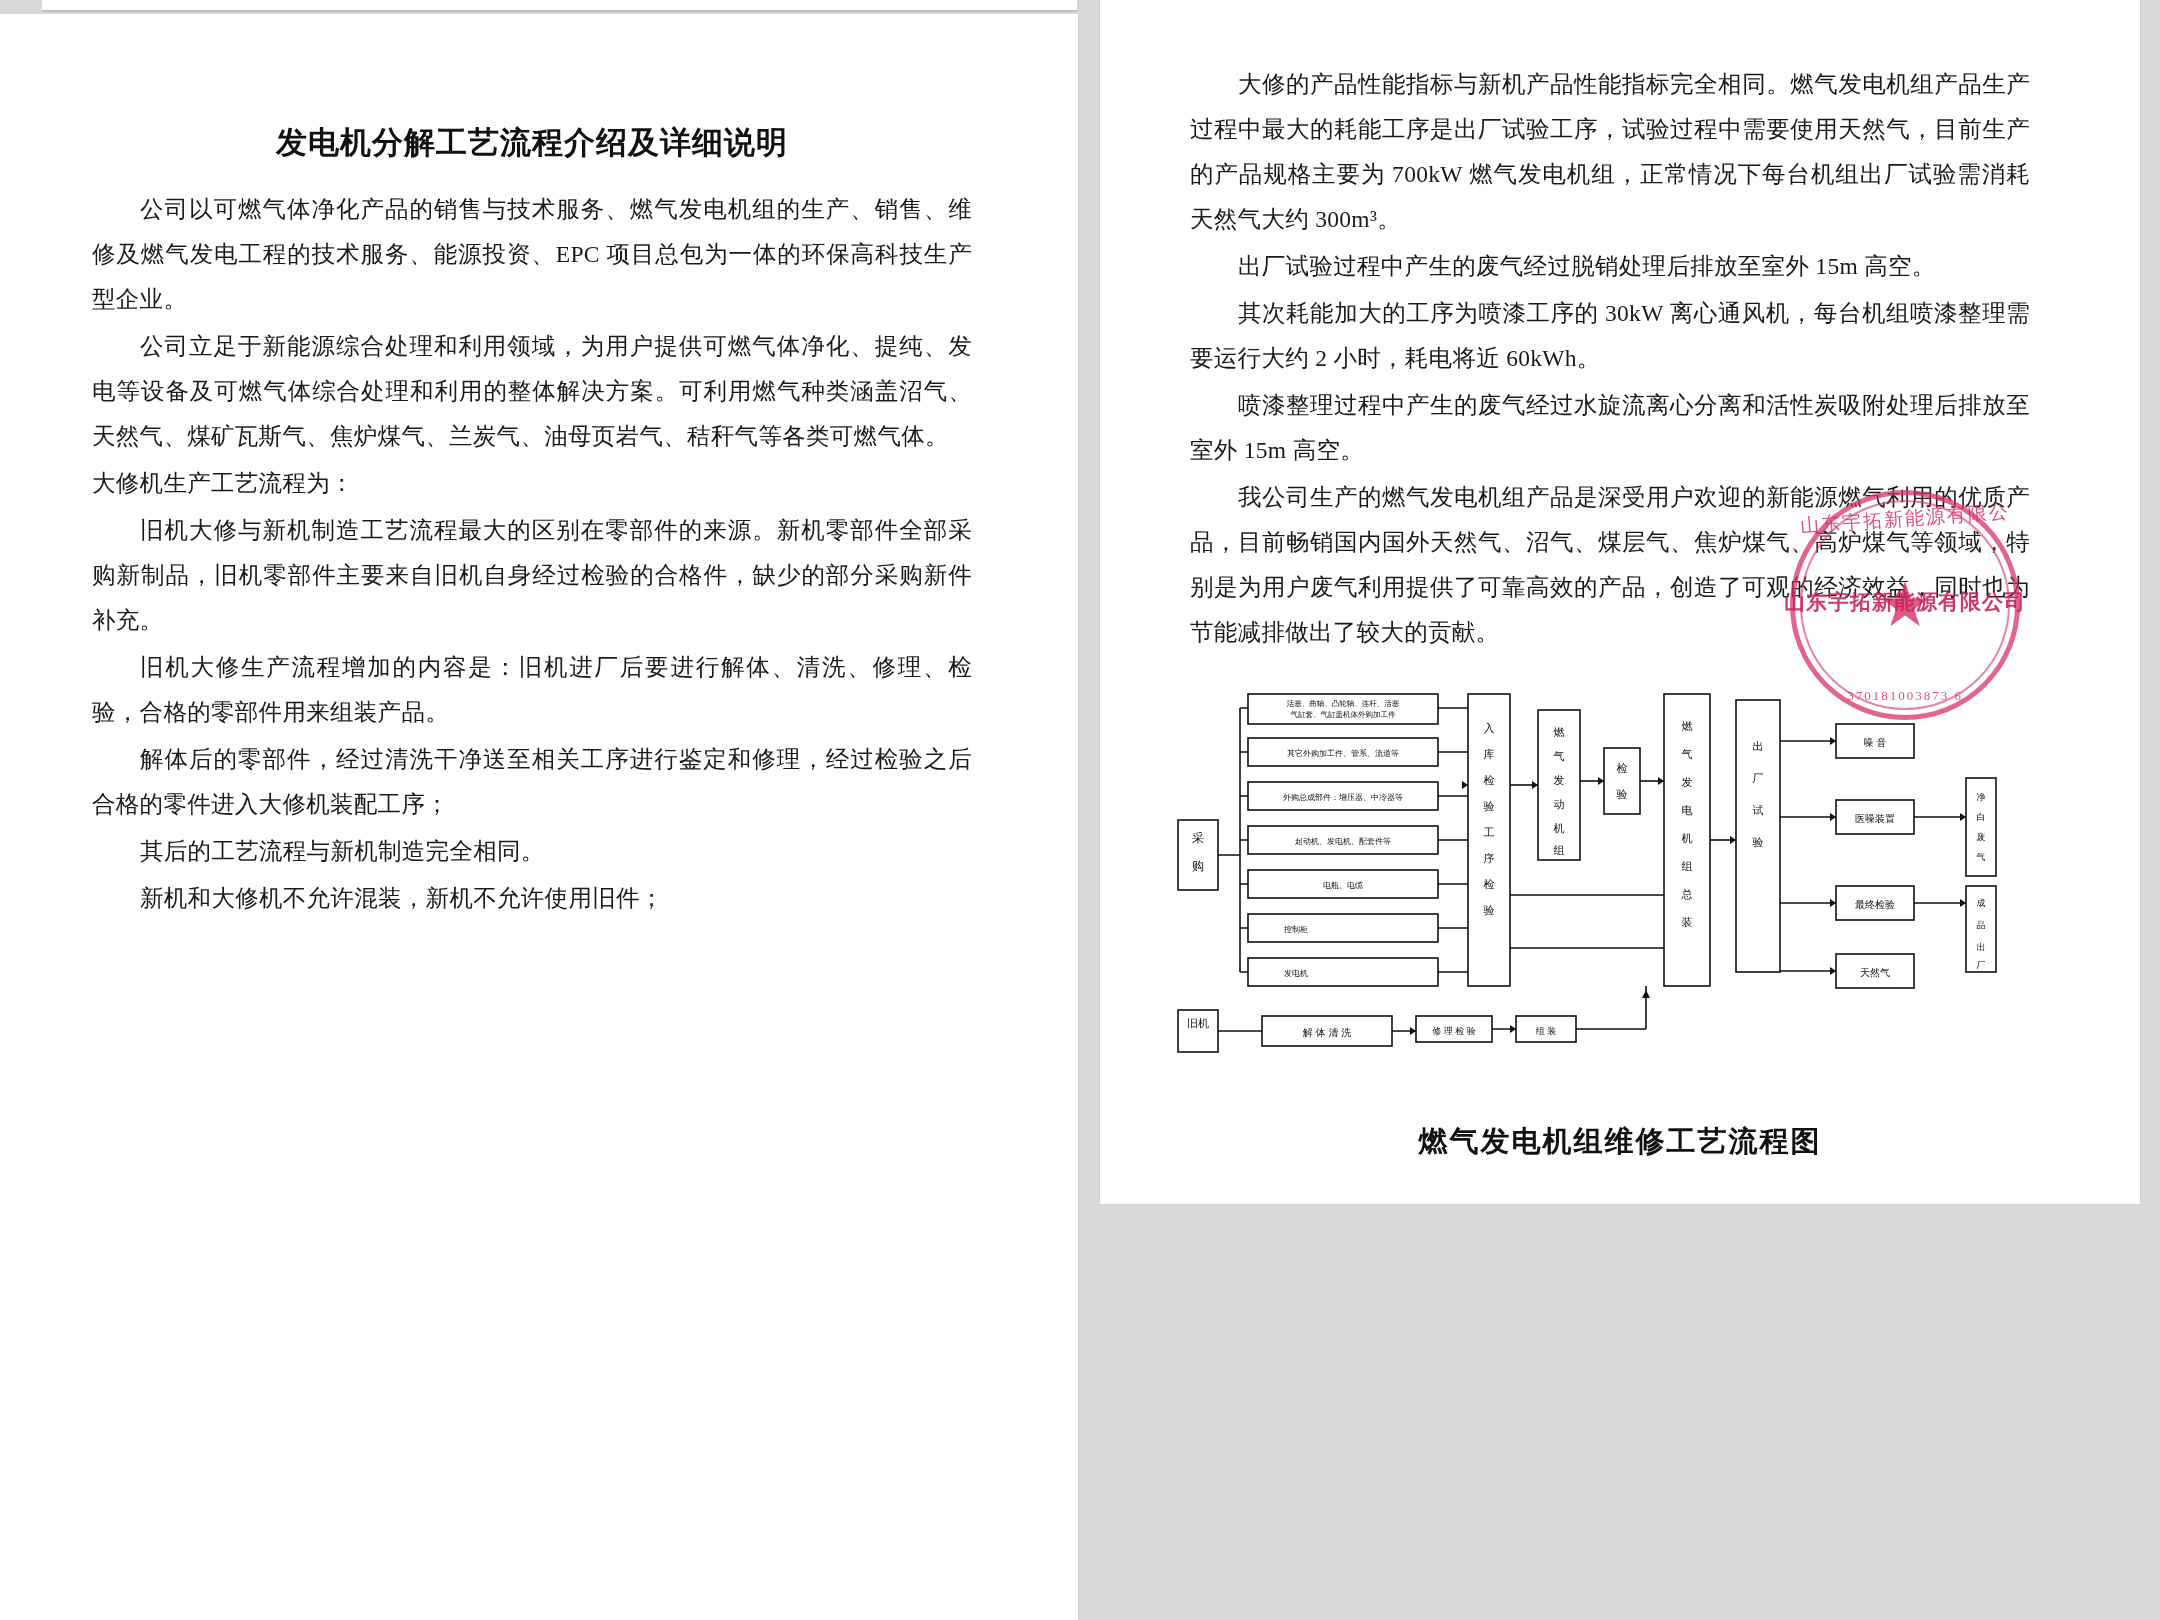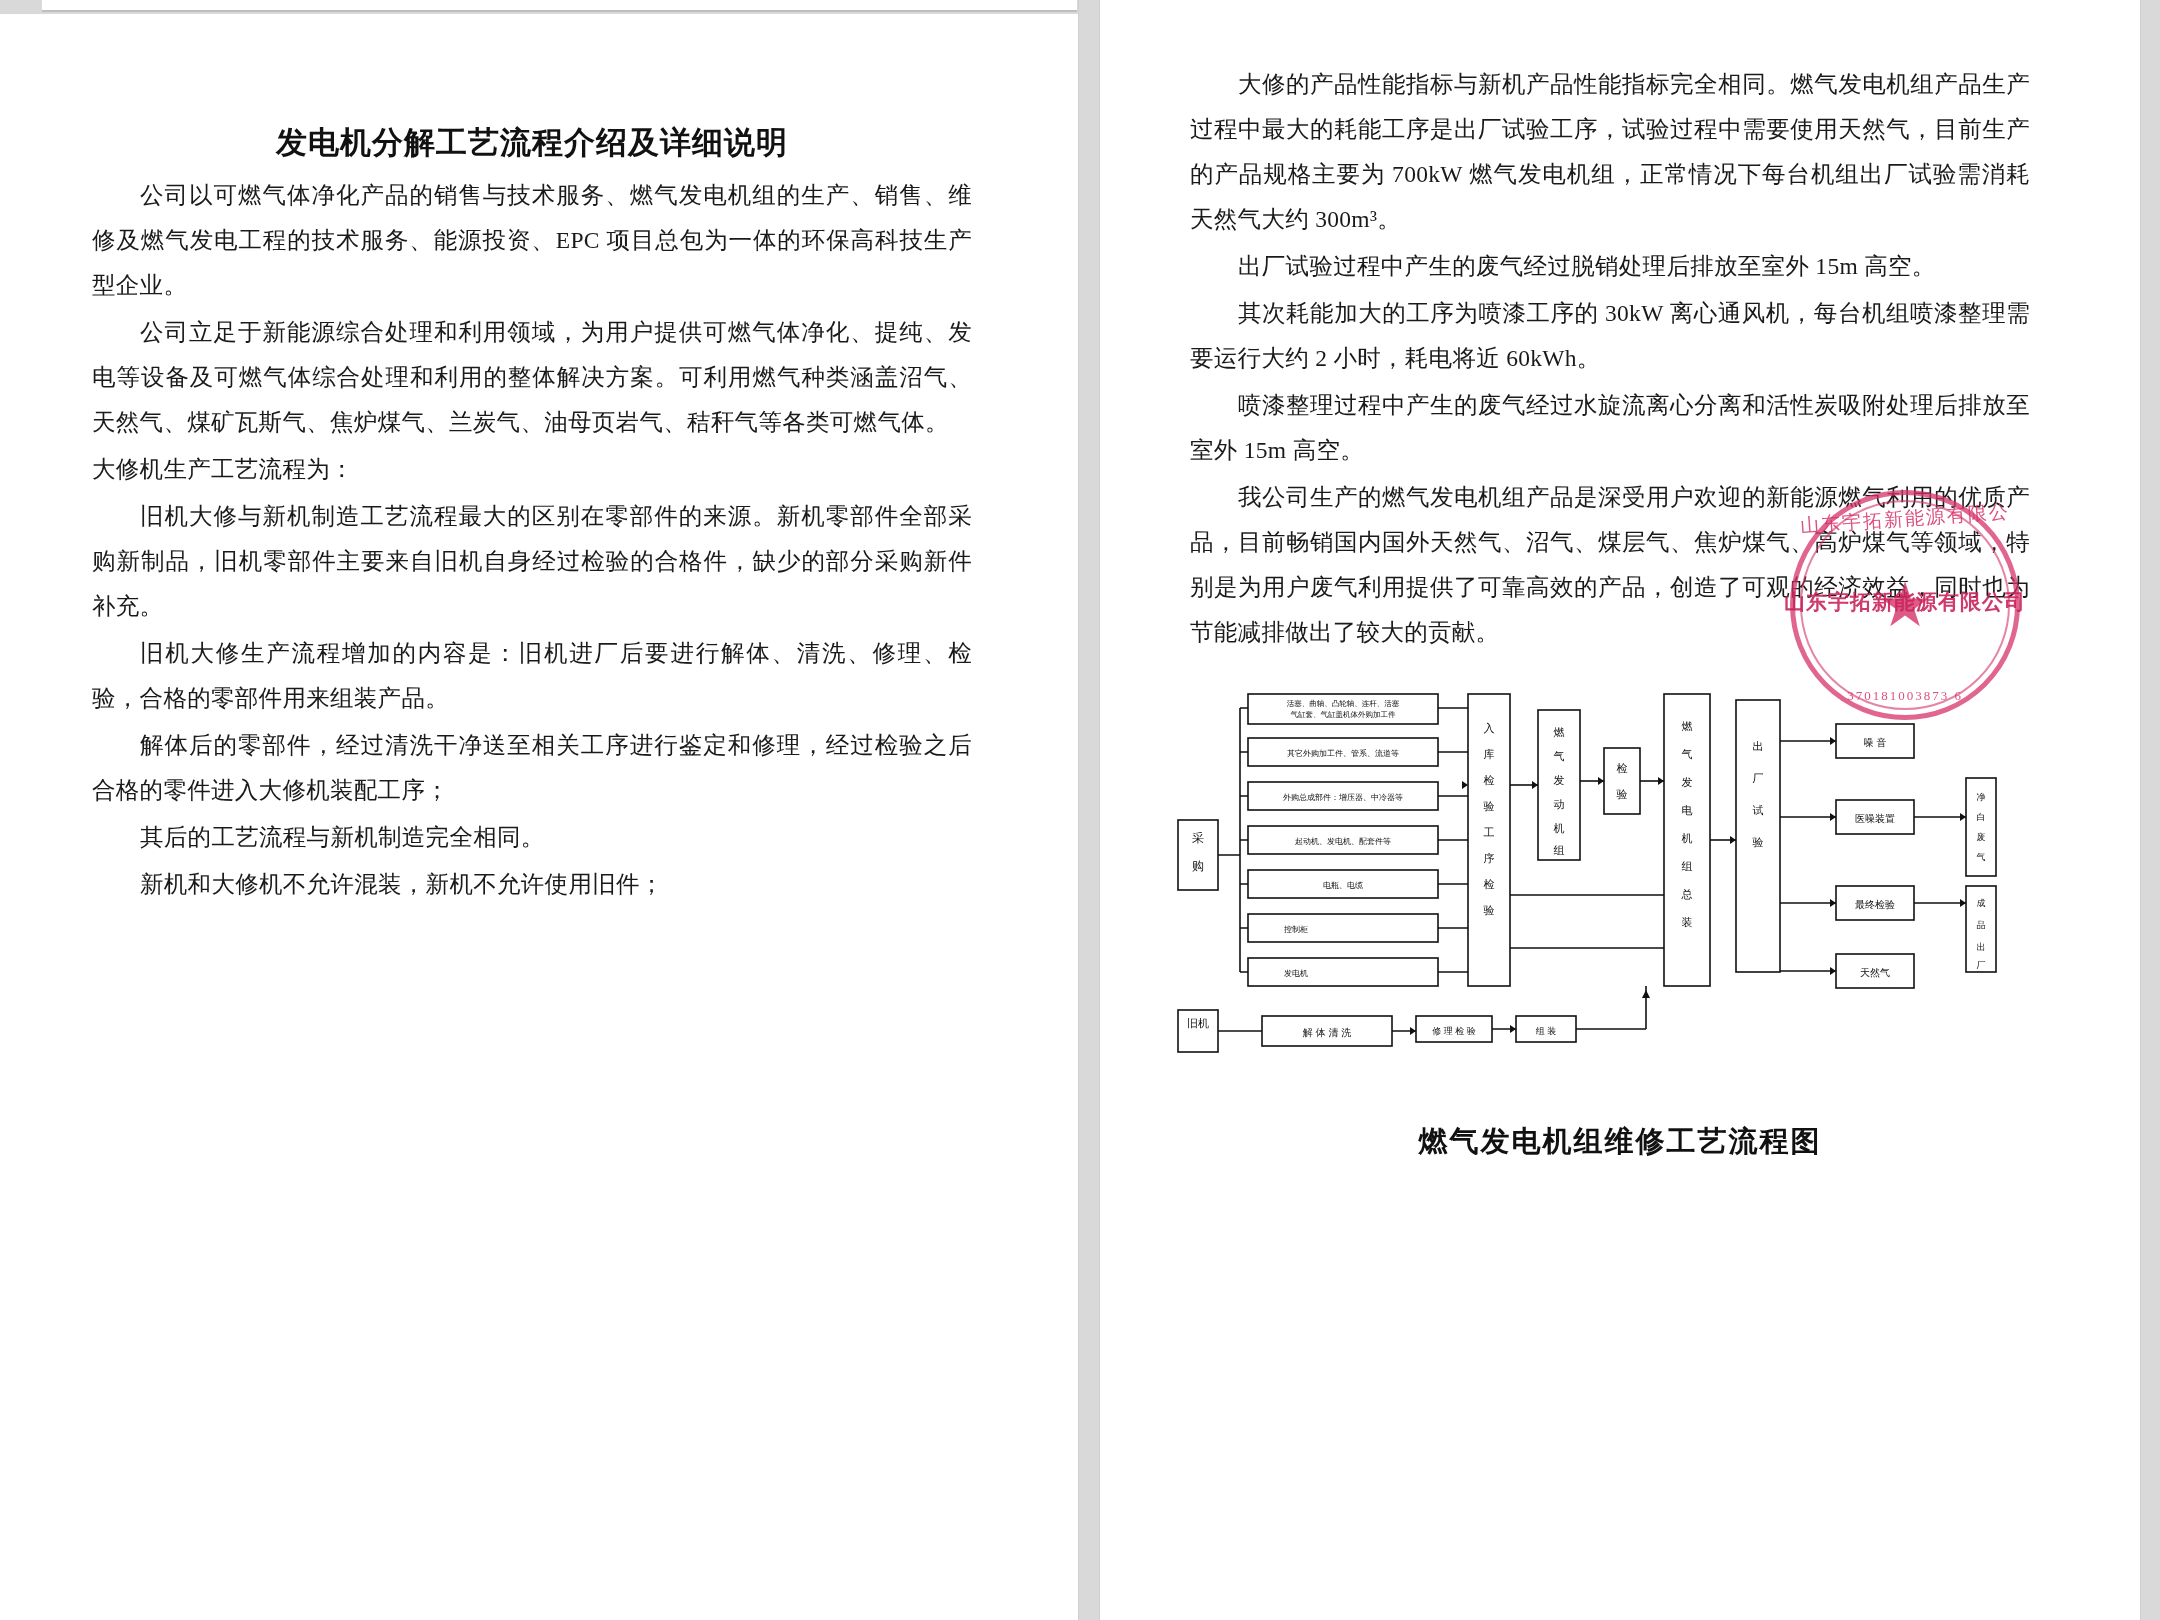--- a/index.html
+++ b/index.html
@@ -23,21 +23,21 @@
     overflow: hidden;
   }
   .sheet-left {
     width: 1078px;
     height: 1620px;
     margin-left: 0;
     box-shadow: 0 0 0 1px #cfcfcf;
   }
   .sheet-right {
     width: 1040px;
-    height: 1620px;
+    height: 1204px;
     box-shadow: 0 0 0 1px #cfcfcf;
   }
   
   .top-strip {
     position: absolute;
     left: 0; top: 0;
     width: 1078px; height: 14px;
     background: #d9d9d9;
   }
   .top-strip-white {
@@ -52,21 +52,21 @@
     position: absolute;
     left: 92px; top: 0;
     width: 880px;
   }
   .doc-title {
     text-align: center;
     font-size: 31px;
     font-weight: bold;
     letter-spacing: 1px;
     margin-top: 122px;
-    margin-bottom: 9px;
+    margin-bottom: 23px;
     color: #111;
     font-family: "Liberation Serif", "DejaVu Serif", serif;
   }
   p.para {
     font-size: 23.5px;
     line-height: 45px;
     color: #1a1a1a;
     margin: 0 0 2px 0;
     text-align: justify;
     text-justify: inter-ideograph;

